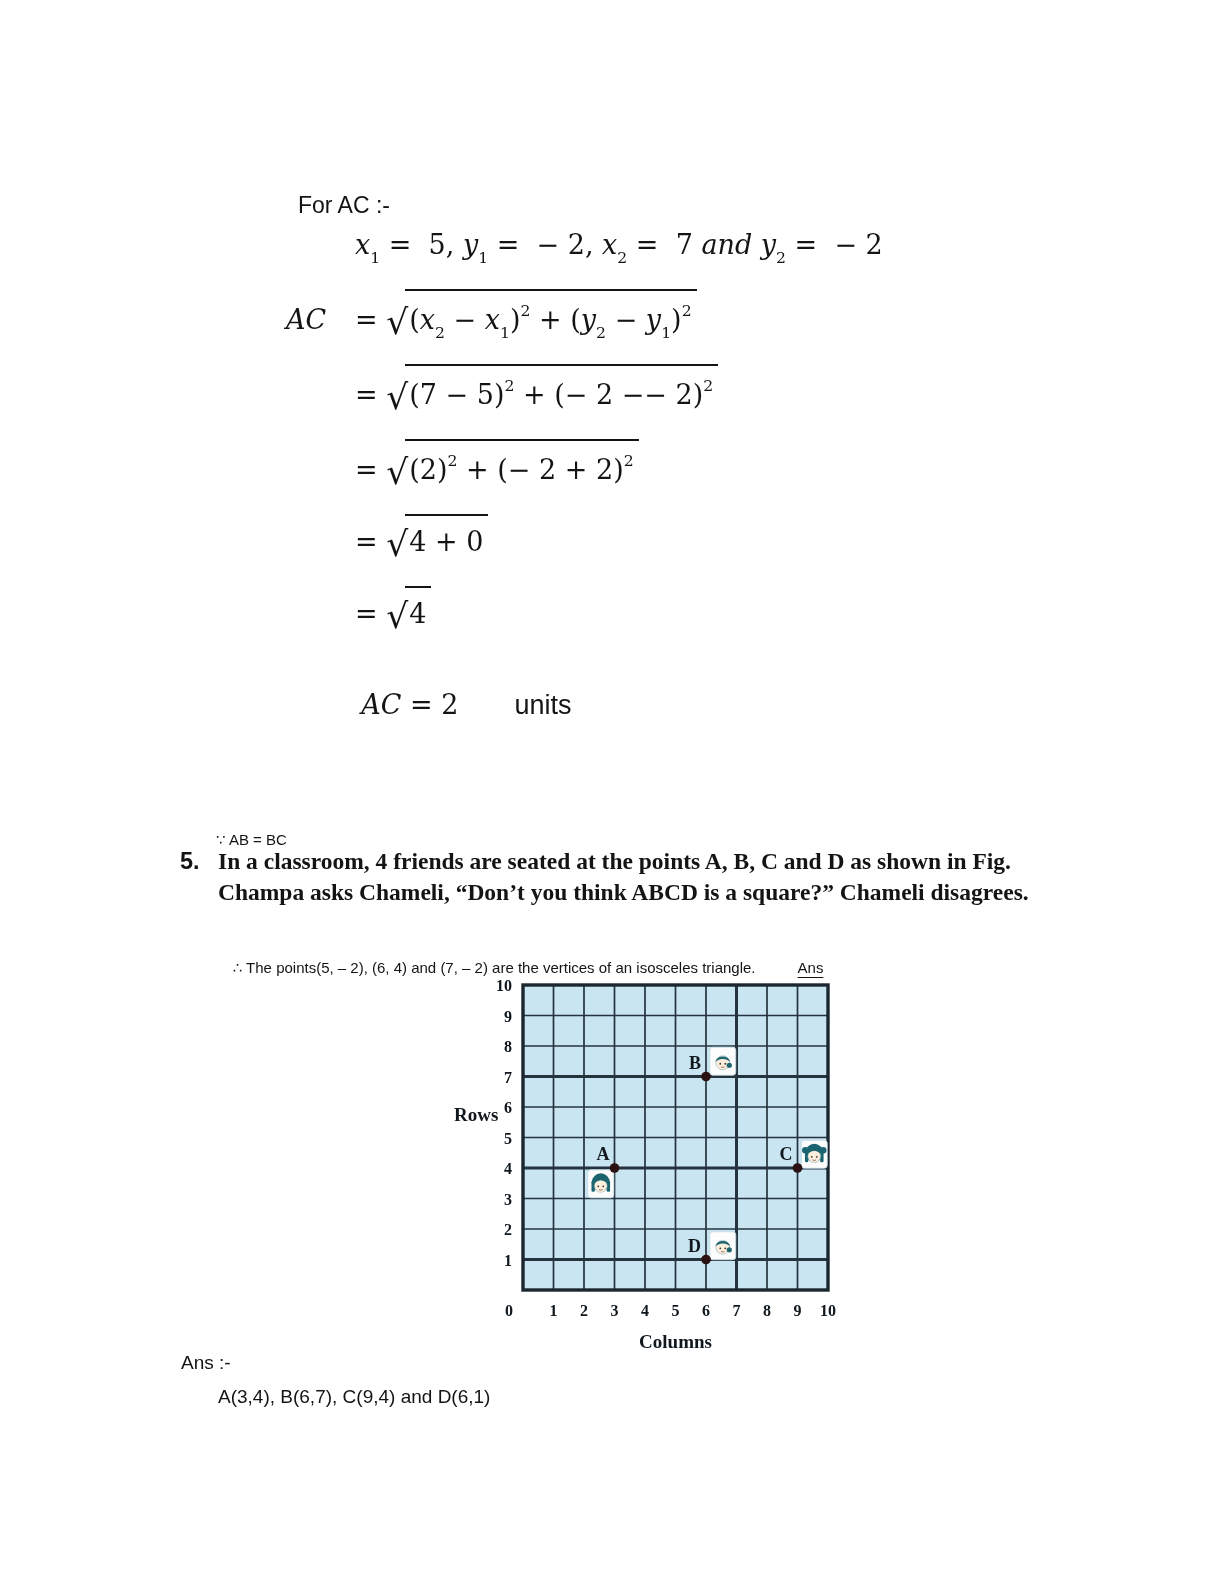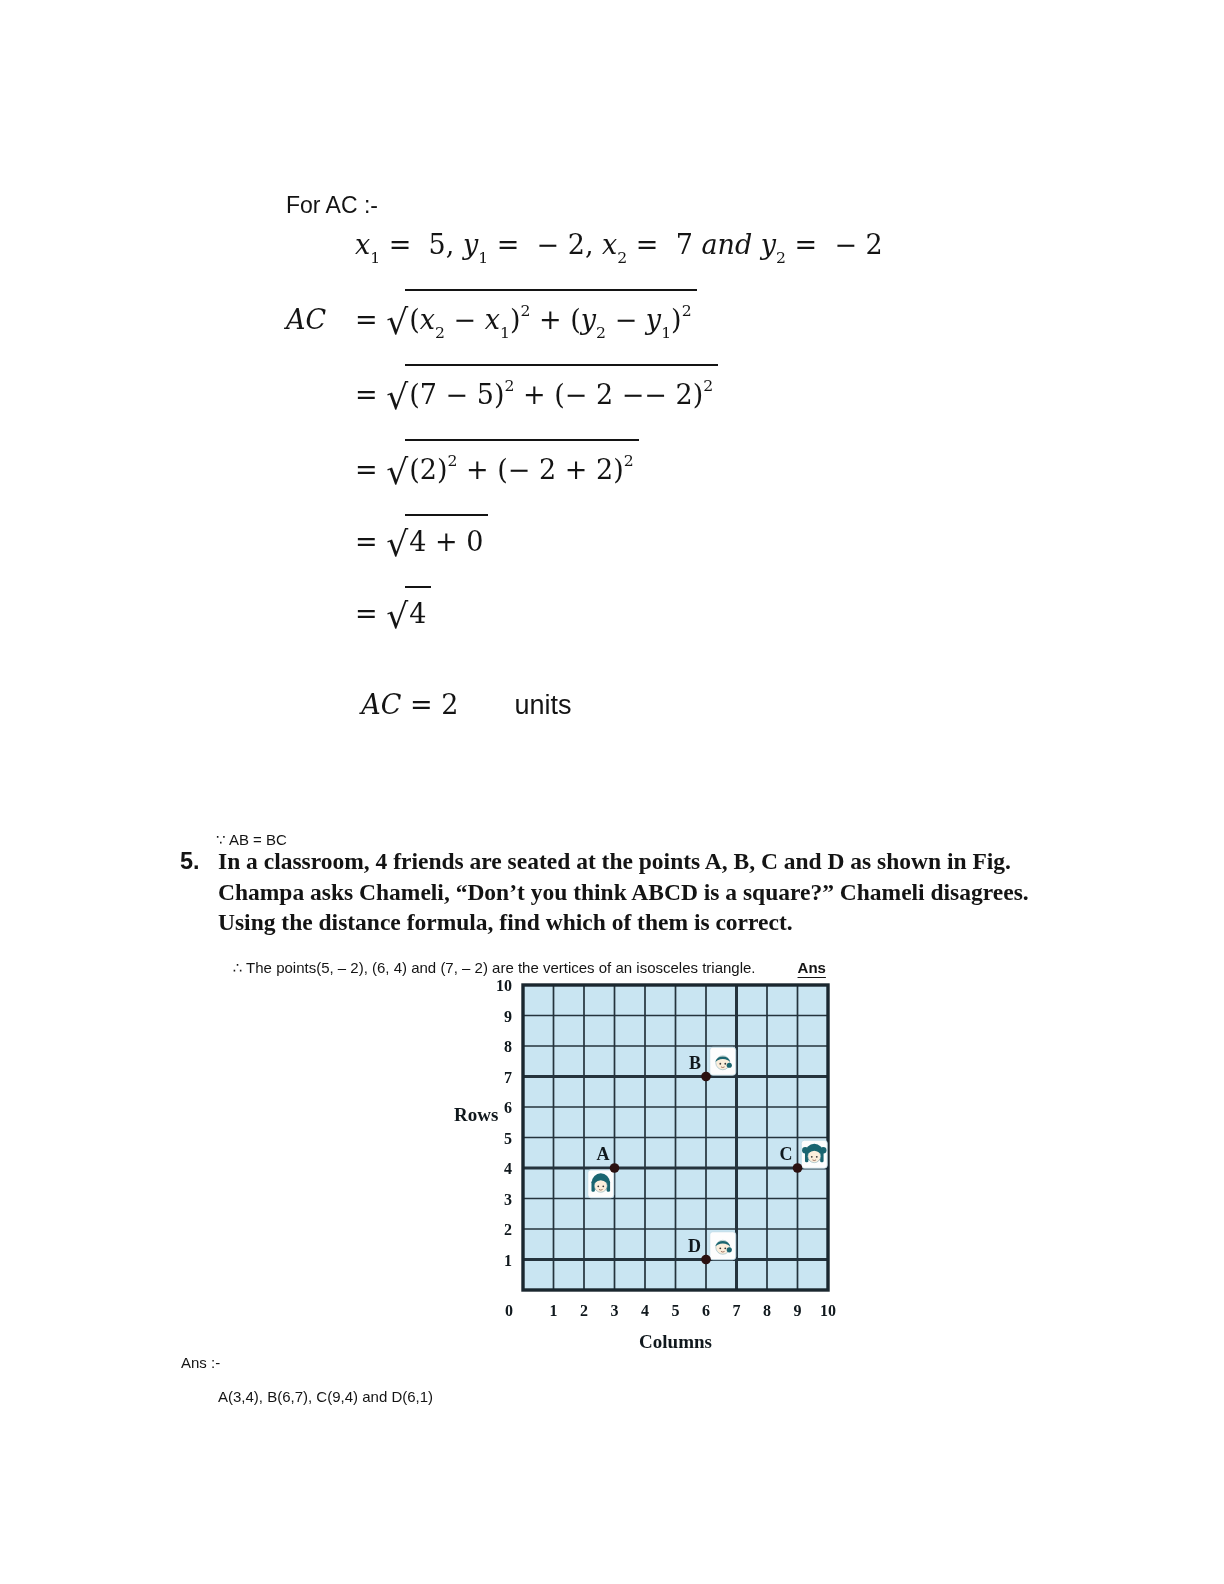--- a/index.html
+++ b/index.html
@@ -13,40 +13,40 @@
   
   .math{font-family:"DejaVu Serif",serif;font-size:27px;font-style:normal;}
   .math i{font-style:italic;}
   .math sub{font-size:0.58em;vertical-align:-0.55em;}
   .math sup{font-size:0.58em;vertical-align:0.85em;}
   .sqrt{white-space:nowrap;}
   .sqsym{font-size:1.28em;vertical-align:-0.14em;margin-right:-3px;}
   .rad{display:inline-block;border-top:2.2px solid #141414;padding:10px 5px 0 4px;}
 
   #solution{top:192px;left:286px;}
-  .sol-heading{font-size:23px;margin:0 0 10px 0;}
+  .sol-heading{font-size:23px;margin:0 0 10px 12px;}
   .eq-row{display:flex;align-items:baseline;white-space:pre;margin:0 16px 22px 0;}
   .eq-lhs{flex:none;width:69px;}
   .eq-final{margin-left:41px;white-space:pre;}
   .eq-unit{font-family:"Liberation Sans",sans-serif;font-size:27px;margin-left:56px;}
 
   
   #conclusion{top:760px;left:216px;font-size:15px;line-height:32px;white-space:pre;}
-  .ans-underline{font-weight:bold;text-decoration:underline;text-underline-offset:4px;margin-left:42px;margin-top:34px;}
+  .ans-underline{font-weight:normal;text-decoration:underline;text-underline-offset:4px;margin-left:42px;margin-top:34px;}
 
   
   #question{top:846px;left:218px;width:880px;font-weight:bold;font-size:23.5px;line-height:30.5px;}
   .qnum{position:absolute;left:-38px;top:0;}
   .qline{white-space:pre;font-family:Liberation Serif, serif;}
 
   
   #figure{top:972px;left:438px;}
 
   
-  #answer{top:1348px;left:181px;font-size:15px;line-height:30px;}
+  #answer{top:1348px;left:181px;font-size:19px;line-height:30px;}
   .ans-text{margin-left:37px;margin-top:4px;}
 </style>
 </head>
 <body>
 
 <div id="solution" class="abs">
   <div class="sol-heading">For AC :-</div>
   <div id="eq-rows">
       <div class="eq-row math"><span class="eq-lhs"></span><span><i>x</i><sub>1</sub> =  5, <i>y</i><sub>1</sub> =  − 2, <i>x</i><sub>2</sub> =  7 <i>and</i> <i>y</i><sub>2</sub> =  − 2</span></div>
       <div class="eq-row math"><span class="eq-lhs"><i>AC</i></span><span>= <span class="sqrt"><span class="sqsym">√</span><span class="rad">(<i>x</i><sub>2</sub> − <i>x</i><sub>1</sub>)<sup>2</sup> + (<i>y</i><sub>2</sub> − <i>y</i><sub>1</sub>)<sup>2</sup></span></span></span></div>
@@ -65,21 +65,20 @@
   <div>
     <span>∴ The points(5, – 2), (6, 4) and (7, – 2) are the vertices of an isosceles triangle.</span><span class="ans-underline">Ans</span>
   </div>
 </div>
 
 <div id="question" class="abs">
   <span class="qnum">5.</span>
   <div id="q-lines">
       <div class="qline">In a classroom, 4 friends are seated at the points A, B, C and D as shown in Fig.</div>
       <div class="qline">Champa asks Chameli, “Don’t you think ABCD is a square?” Chameli disagrees.</div>
-      <div class="qline">Using the distance formula, find which of them is correct.</div>
     </div>
 </div>
 
 <div id="figure" class="abs">
   <svg id="fig-svg" width="424" height="384" viewBox="0 0 424 384">
       <rect x="85" y="13" width="305" height="305" fill="#c9e5f2"></rect>
       <line x1="115.5" y1="13" x2="115.5" y2="318" stroke="#24333d" stroke-width="1.7"></line>
       <line x1="85" y1="287.5" x2="390" y2="287.5" stroke="#24333d" stroke-width="3"></line>
       <line x1="146" y1="13" x2="146" y2="318" stroke="#24333d" stroke-width="1.7"></line>
       <line x1="85" y1="257" x2="390" y2="257" stroke="#24333d" stroke-width="1.7"></line>

